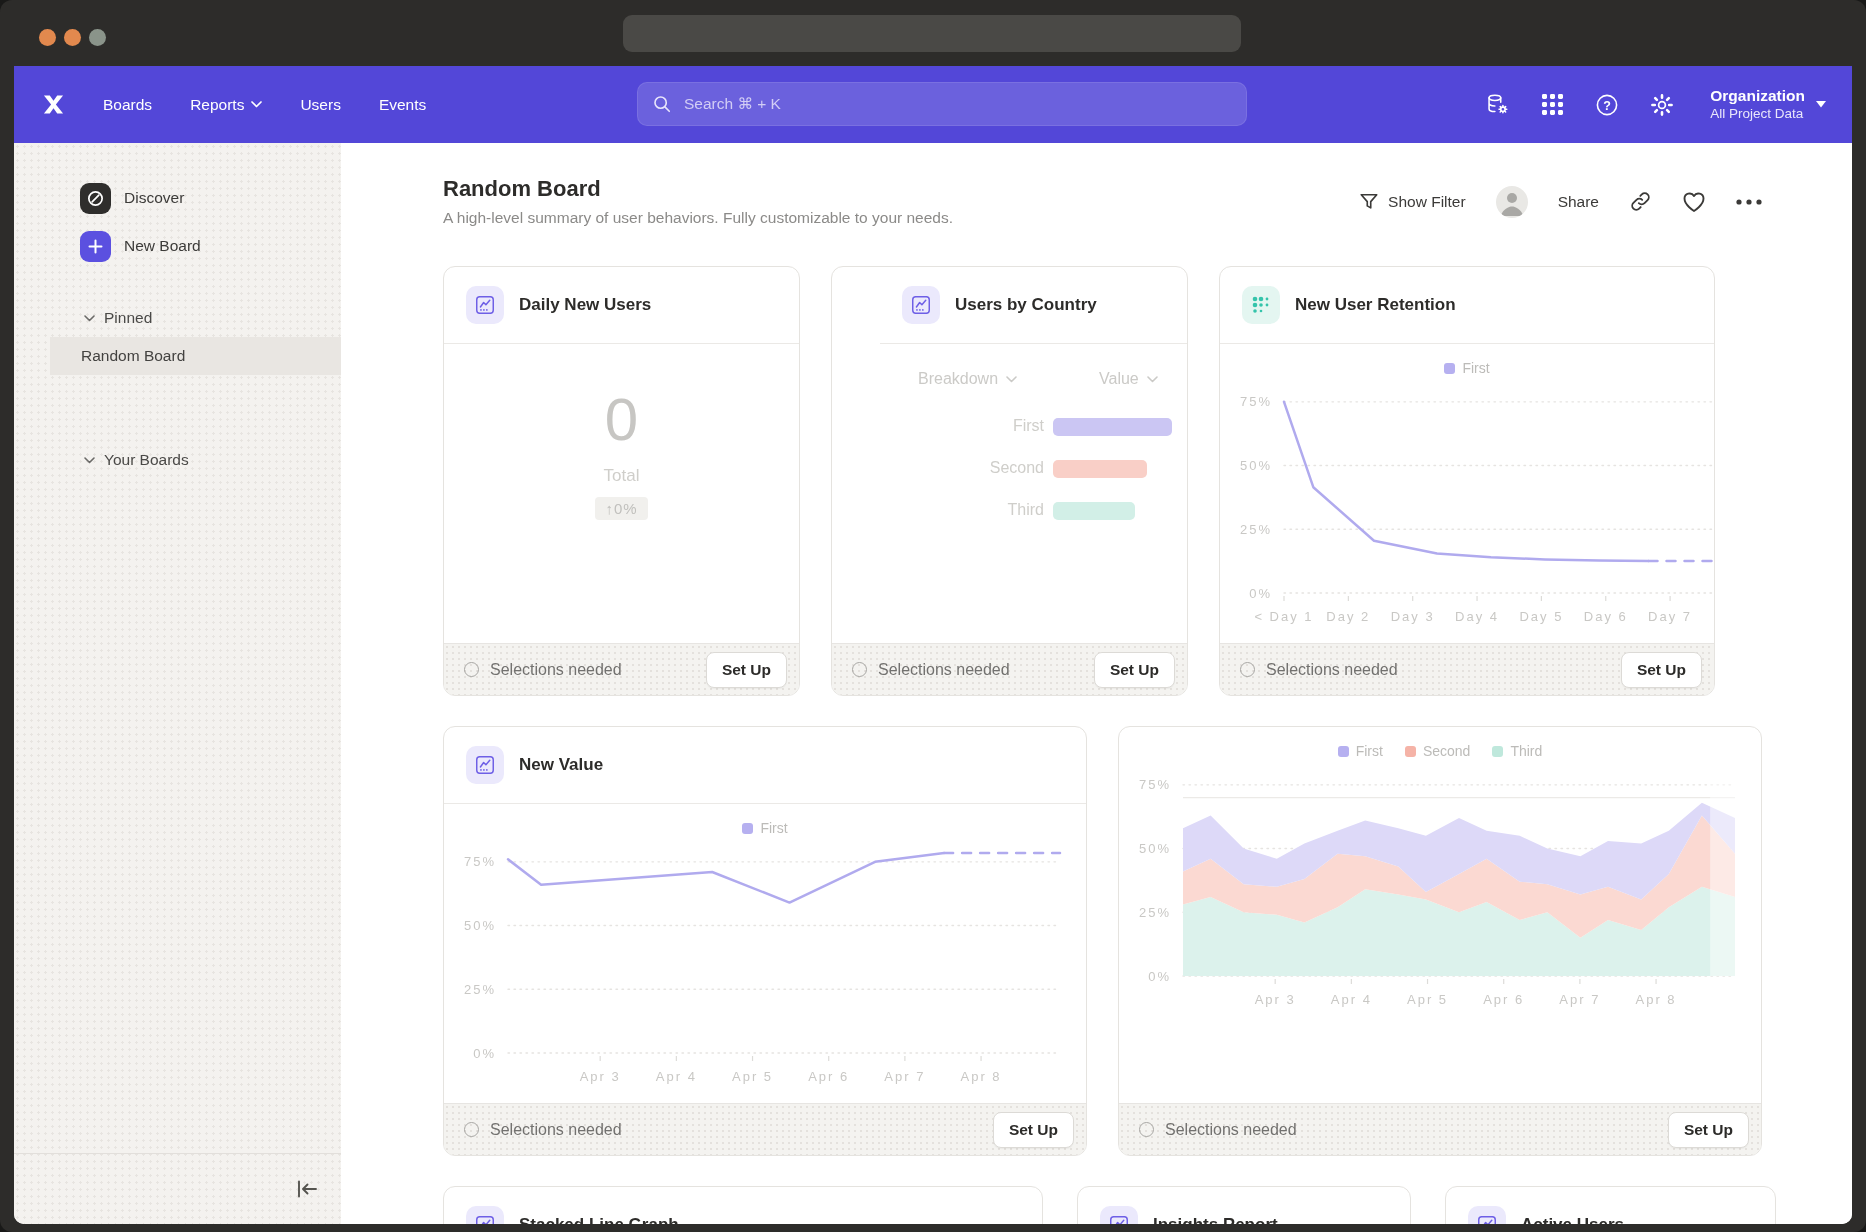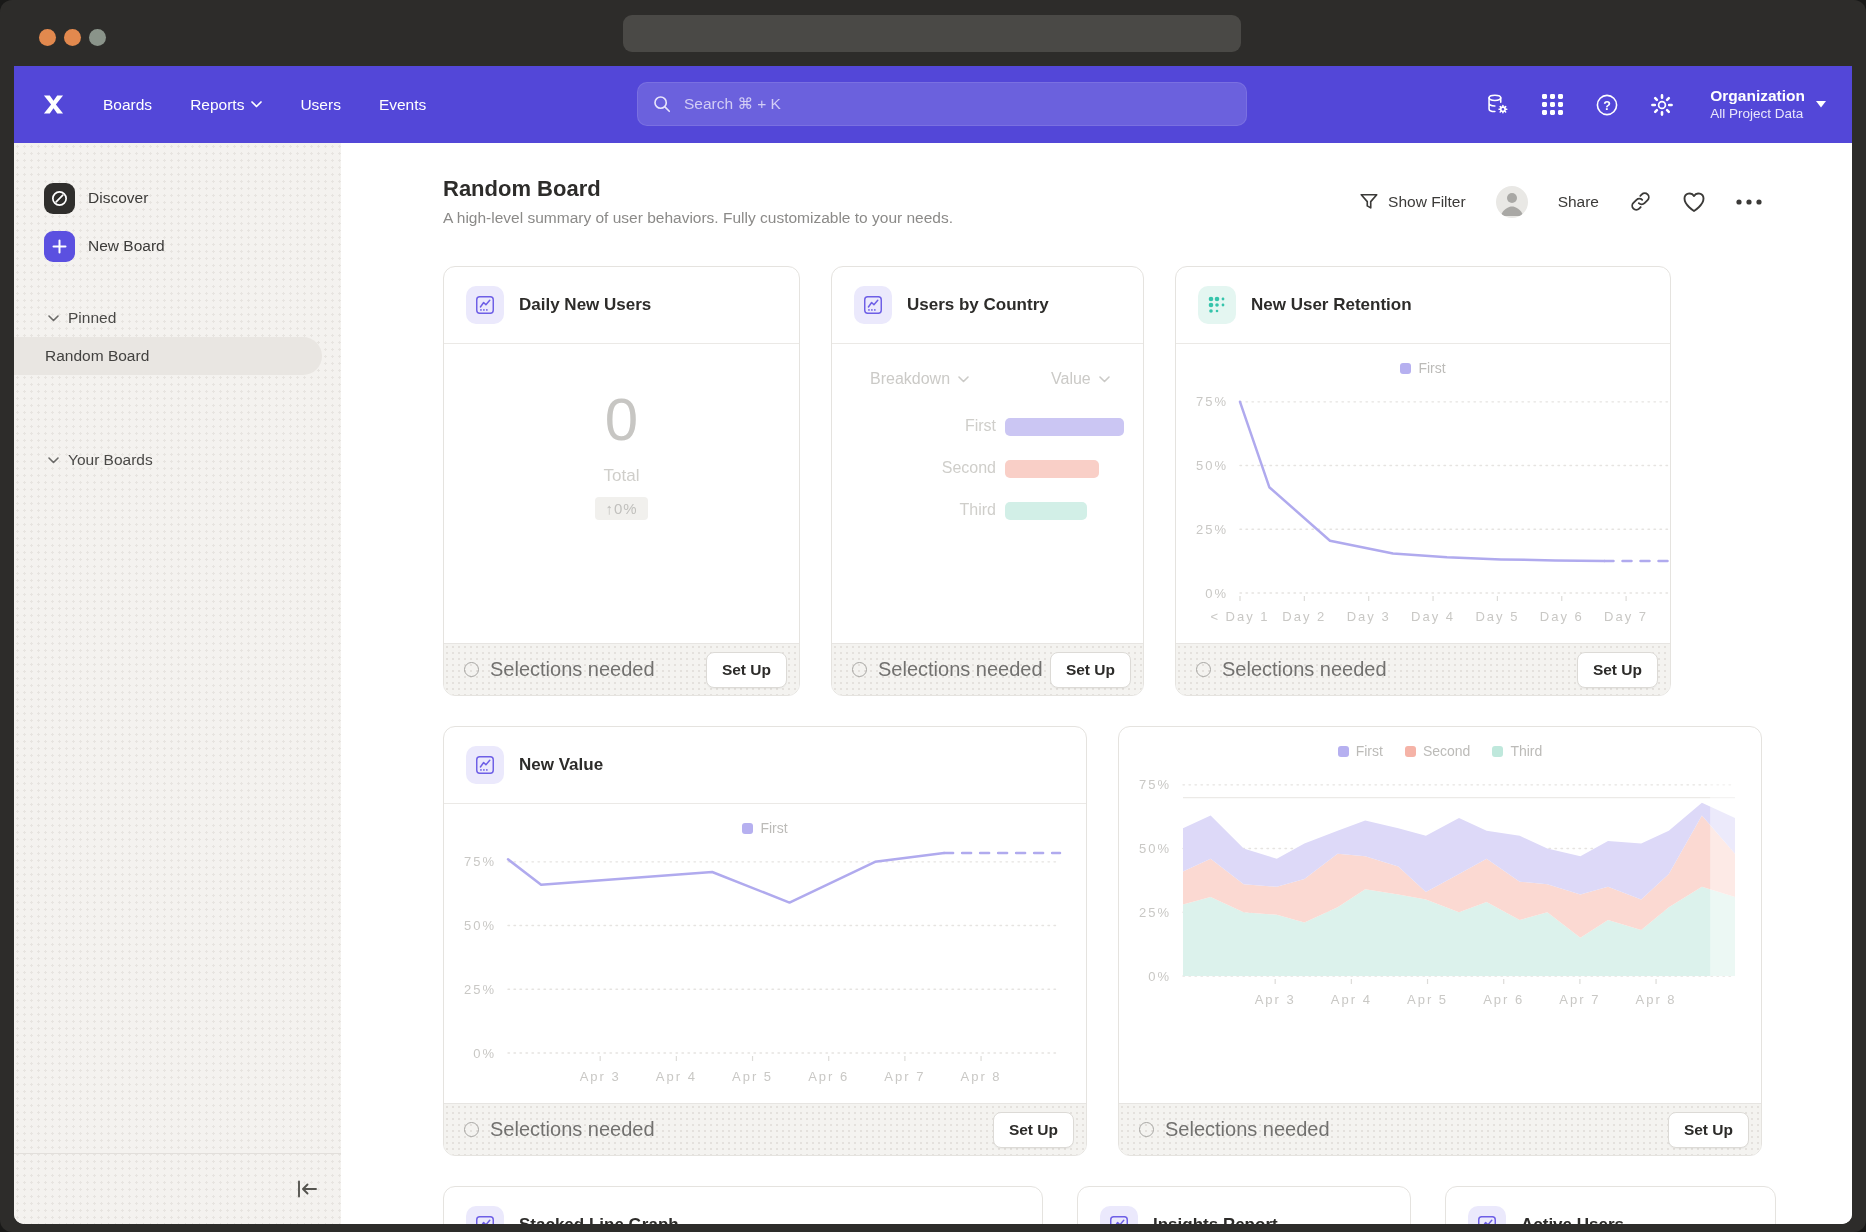--- a/index.html
+++ b/index.html
@@ -19,21 +19,21 @@
   .search{position:absolute;left:623px;top:16px;width:610px;height:44px;border-radius:10px;background:rgba(255,255,255,.14);border:1px solid rgba(255,255,255,.10);display:flex;align-items:center;padding:0 14px;}
   .search input{flex:1;background:transparent;border:none;outline:none;font-size:15.5px;color:#fff;margin-left:10px;font-family:inherit;}
   .search input::placeholder{color:#d2cdf5;opacity:1;}
   .nav-right{margin-left:auto;display:flex;align-items:center;gap:29px;}
   .nav-icon{display:flex;align-items:center;justify-content:center;width:26px;height:26px;cursor:pointer;}
   .org{display:flex;align-items:center;gap:11px;margin-left:6px;cursor:pointer;}
   .org-name{font-size:15.5px;font-weight:700;line-height:1.25;}
   .org-proj{font-size:13.5px;color:#e9e6fb;line-height:1.25;}
   
   .app-body{flex:1;display:flex;overflow:hidden;}
-  .sidebar{position:relative;flex:0 0 327px;background:#f4f2ef;background-image:radial-gradient(#e7e4e0 1px,transparent 1.2px);background-size:7px 7px;padding-top:38px;overflow:hidden;}
+  .sidebar{position:relative;flex:0 0 327px;background:#f4f2ef;background-image:radial-gradient(#e7e4e0 1px,transparent 1.2px);background-size:7px 7px;padding-top:38px;overflow:hidden;padding-left:36px;}
   .sb-row{display:flex;align-items:center;gap:13px;margin:0 0 14px 30px;height:34px;cursor:pointer;}
   .sb-tile{width:31px;height:31px;border-radius:9px;display:flex;align-items:center;justify-content:center;flex:0 0 31px;}
   .sb-tile.dark{background:#2f2e2c;}
   .sb-tile.purple{background:#5b50e0;}
   .sb-label{font-size:15.5px;color:#3c3b39;font-weight:500;}
   .sb-section{display:flex;align-items:center;gap:9px;margin:46px 0 10px 34px;font-size:15.5px;color:#4a4947;font-weight:500;cursor:pointer;}
   .sb-pill{width:308px;height:38px;border-radius:0 19px 19px 0;background:#e9e6e2;display:flex;align-items:center;padding-left:31px;font-size:15.5px;color:#434240;cursor:pointer;}
   .sb-footer{position:absolute;left:0;right:0;bottom:0;height:71px;border-top:1px solid #e2dfdb;display:flex;align-items:center;justify-content:flex-end;padding-right:22px;}
   .collapse-btn{cursor:pointer;display:flex;align-items:center;}
   
@@ -49,21 +49,21 @@
   .card-row.r3{gap:34px;margin-bottom:0;}
   .card{position:relative;background:#fff;border:1px solid #e5e3df;border-radius:12px;overflow:hidden;flex:0 0 auto;}
   .card-header{height:77px;display:flex;align-items:center;padding:0 22px;border-bottom:1px solid #ebe9e6;}
   .card-tile{width:38px;height:38px;border-radius:10px;display:flex;align-items:center;justify-content:center;margin-right:15px;flex:0 0 38px;}
   .tile-purple{background:#ebe9fc;}
   .tile-teal{background:#e4f6f1;}
   .card-title{font-size:17px;font-weight:700;color:#2d2c2a;}
   .card-body{position:relative;}
   .card-footer{position:absolute;left:0;right:0;bottom:0;height:52px;background:#f4f3f0;background-image:radial-gradient(#e4e1dd 0.9px,transparent 1.1px);background-size:6px 6px;border-top:1px solid #e7e5e2;display:flex;align-items:center;padding:0 12px 0 20px;}
   .status-circle{width:15px;height:15px;border:1.6px solid #a8a7a4;border-radius:50%;flex:0 0 15px;}
-  .status-text{font-size:20px;color:#72716f;margin-left:11px;}
+  .status-text{font-size:16px;color:#72716f;margin-left:11px;}
   .setup-btn{margin-left:auto;background:#fff;border:1px solid #dcdad6;border-radius:8px;padding:8px 15px;font-size:15.5px;font-weight:700;color:#2c2b29;cursor:pointer;box-shadow:0 1px 1px rgba(0,0,0,.04);font-family:inherit;}
   
   .metric{display:flex;flex-direction:column;align-items:center;padding-top:46px;}
   .metric-value{font-size:60px;color:#c7c6c3;font-weight:500;line-height:1;}
   .metric-label{font-size:17px;color:#cfceca;margin-top:16px;}
   .metric-badge{margin-top:11px;background:#f1f0ed;color:#c1c0bd;font-size:15px;padding:3px 10px;border-radius:4px;letter-spacing:1px;}
   
   .bd-drop{position:absolute;display:flex;align-items:center;gap:8px;font-size:16px;color:#cbcac7;cursor:pointer;}
   .bd-row{position:absolute;height:18px;}
   .bd-label{position:absolute;left:0;width:164px;text-align:right;font-size:16px;color:#cfceca;top:-1px;}
@@ -274,21 +274,21 @@
                 <div class="metric-value">0</div>
                 <div class="metric-label">Total</div>
                 <div class="metric-badge">↑0%</div>
               </div>
               <div class="card-footer">
                 <span class="status-circle"></span>
                 <span class="status-text">Selections needed</span>
                 <button class="setup-btn">Set Up</button>
               </div>
             </div>
-            <div class="card" style="width: 313px; height: 430px;">
+            <div class="card" style="width: 357px; height: 430px; padding-left: 48px;">
               <div class="card-header">
                 <span class="card-tile tile-purple">
                   <svg width="22" height="22" viewBox="0 0 24 24" fill="none">
                     <rect x="3" y="3" width="18" height="18" rx="3.2" stroke="#6e5fe6" stroke-width="1.6"></rect>
                     <polyline points="7,14.2 10.5,9.3 13,11.8 17.2,6.8" stroke="#6e5fe6" stroke-width="1.6" stroke-linecap="round" stroke-linejoin="round"></polyline>
                     <circle cx="7.6" cy="17.4" r="0.95" fill="#6e5fe6"></circle>
                     <circle cx="10.8" cy="17.4" r="0.95" fill="#6e5fe6"></circle>
                     <circle cx="14" cy="17.4" r="0.95" fill="#6e5fe6"></circle>
                   </svg>
                 </span>

